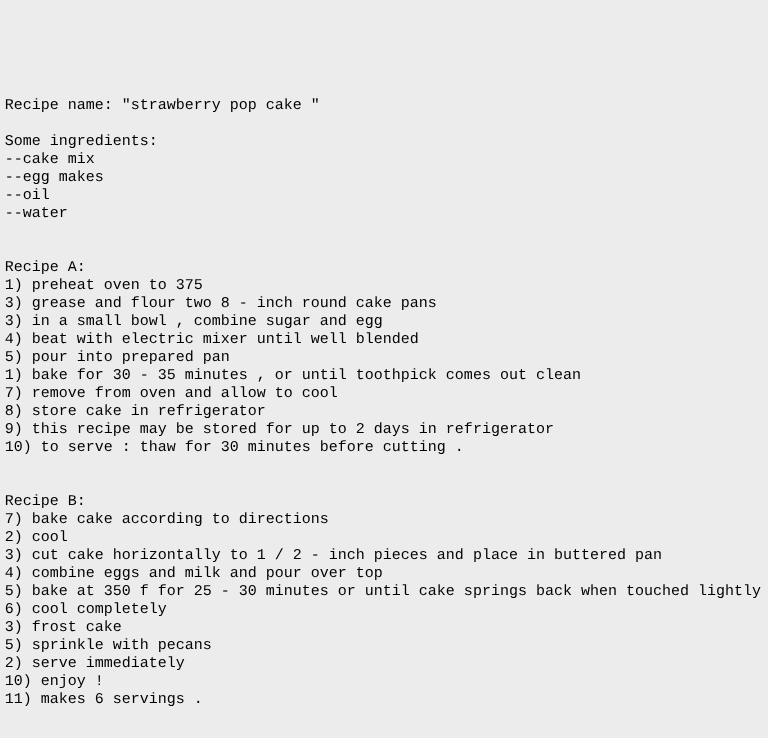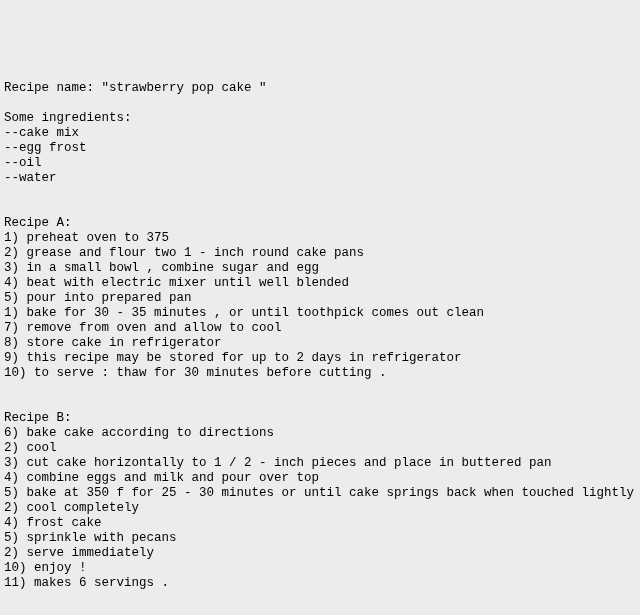--- a/index.html
+++ b/index.html
@@ -24,46 +24,46 @@
 </head>
 <body>
 
 
 
 <div id="doc">
 <span class="line"><span>Recipe name:</span> <span>"strawberry pop cake "</span></span>
 
 <span class="line">Some ingredients:</span>
 <span class="line">--cake mix</span>
-<span class="line">--egg frost</span>
+<span class="line">--egg makes</span>
 <span class="line">--oil</span>
 <span class="line">--water</span>
 
 
 <span class="line">Recipe A:</span>
 <span class="line">1) preheat oven to 375</span>
-<span class="line">2) grease and flour two 1 - inch round cake pans</span>
+<span class="line">3) grease and flour two 8 - inch round cake pans</span>
 <span class="line">3) in a small bowl , combine sugar and egg</span>
 <span class="line">4) beat with electric mixer until well blended</span>
 <span class="line">5) pour into prepared pan</span>
 <span class="line">1) bake for 30 - 35 minutes , or until toothpick comes out clean</span>
 <span class="line">7) remove from oven and allow to cool</span>
 <span class="line">8) store cake in refrigerator</span>
 <span class="line">9) this recipe may be stored for up to 2 days in refrigerator</span>
 <span class="line">10) to serve : thaw for 30 minutes before cutting .</span>
 
 
 <span class="line">Recipe B:</span>
-<span class="line">6) bake cake according to directions</span>
+<span class="line">7) bake cake according to directions</span>
 <span class="line">2) cool</span>
 <span class="line">3) cut cake horizontally to 1 / 2 - inch pieces and place in buttered pan</span>
 <span class="line">4) combine eggs and milk and pour over top</span>
 <span class="line">5) bake at 350 f for 25 - 30 minutes or until cake springs back when touched lightly</span>
-<span class="line">2) cool completely</span>
-<span class="line">4) frost cake</span>
+<span class="line">6) cool completely</span>
+<span class="line">3) frost cake</span>
 <span class="line">5) sprinkle with pecans</span>
 <span class="line">2) serve immediately</span>
 <span class="line">10) enjoy !</span>
 <span class="line">11) makes 6 servings .</span>
 
 
 
 </div>
 
 

